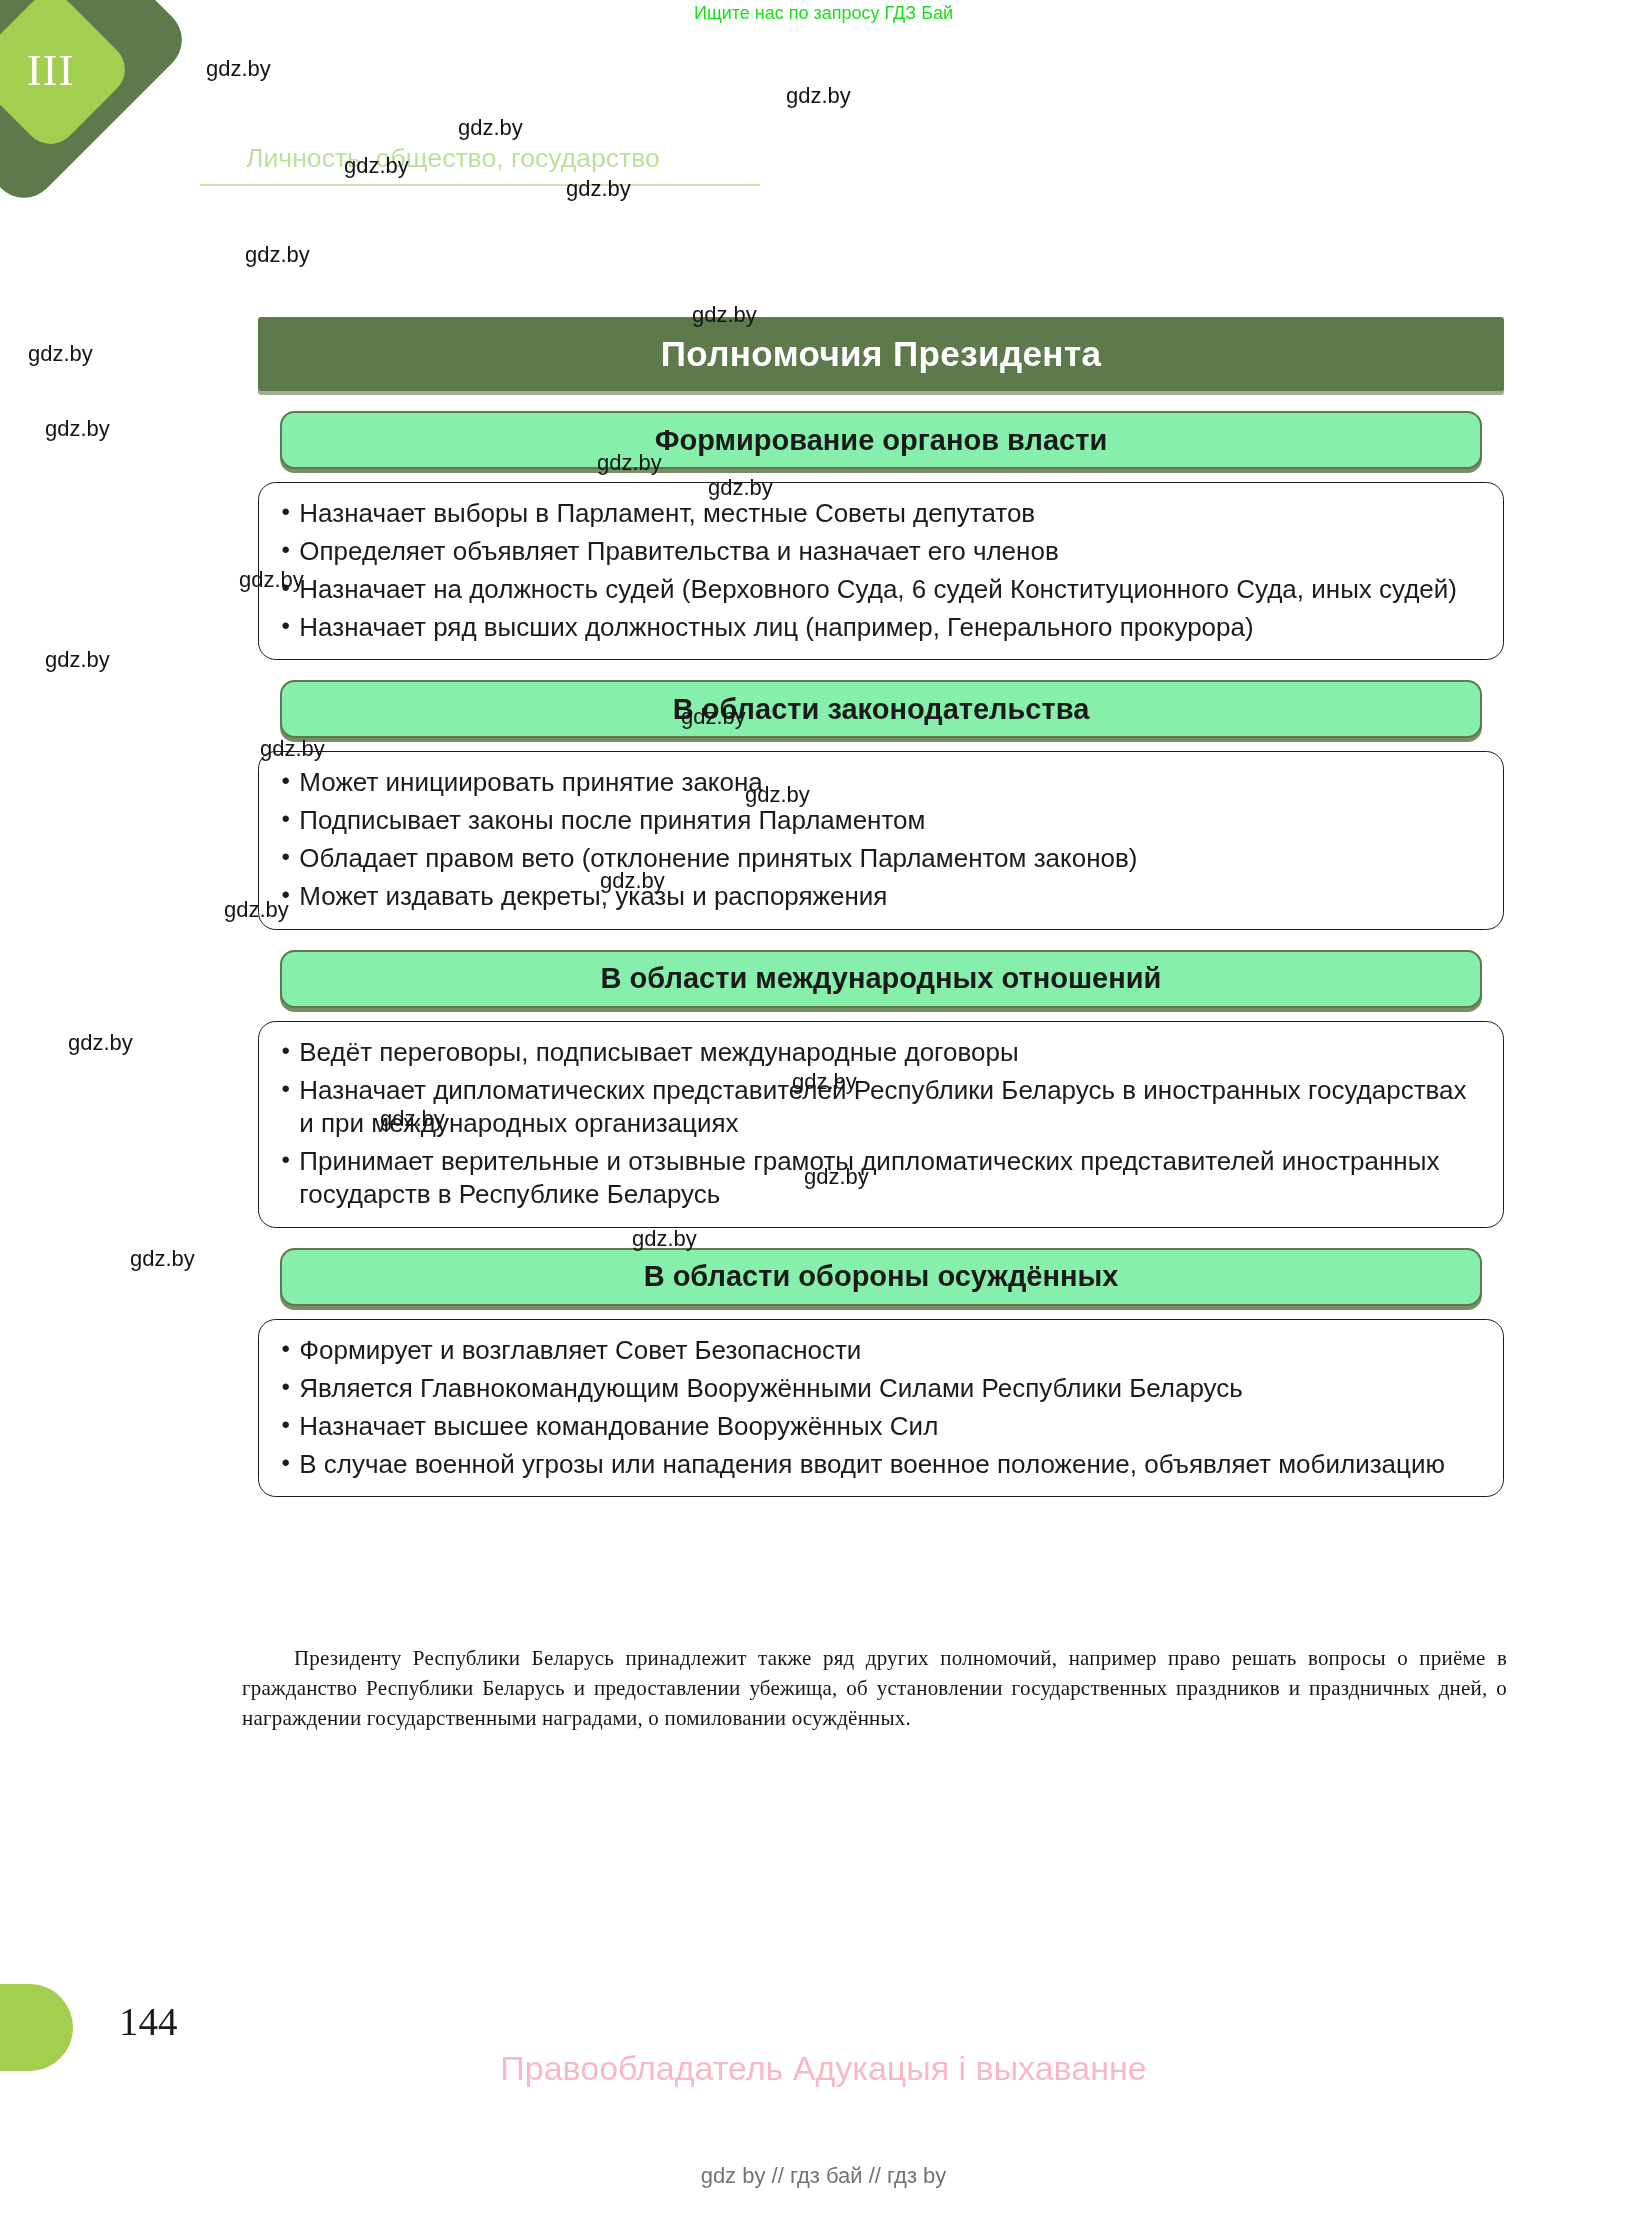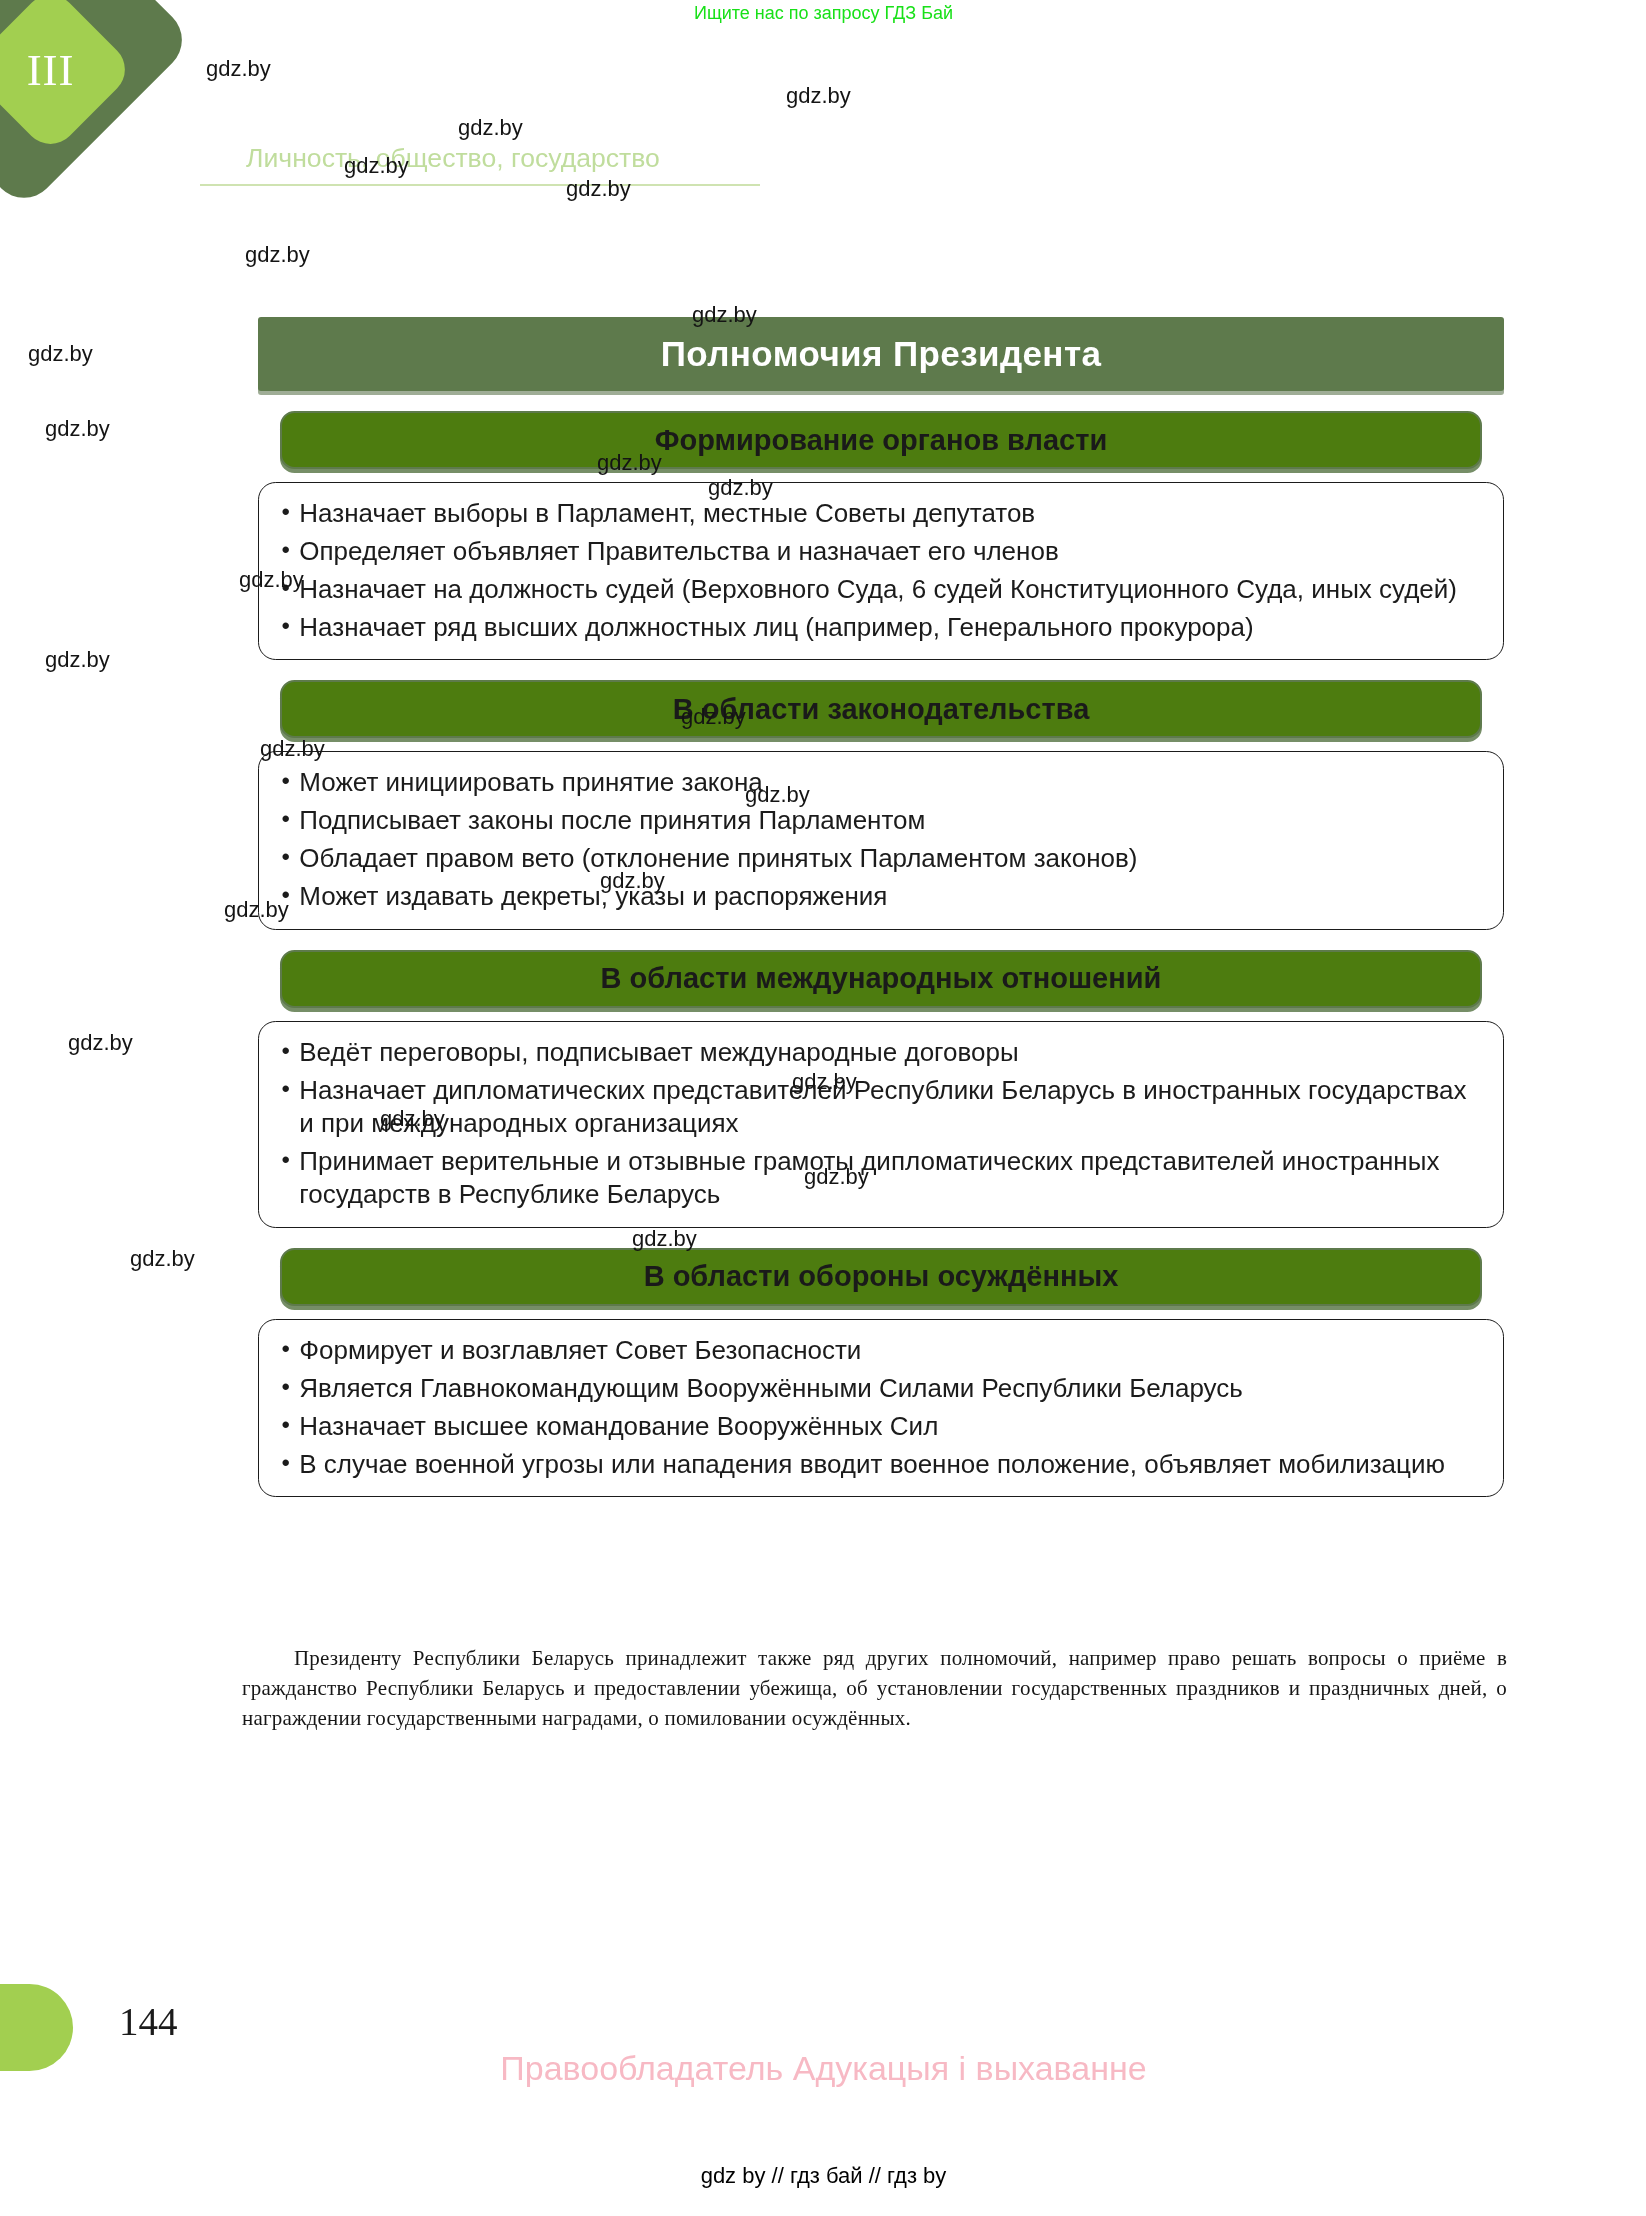--- a/index.html
+++ b/index.html
@@ -139,21 +139,21 @@
     justify-content: center;
     letter-spacing: 0.4px;
     box-shadow: 0 4px 0 0 rgba(80,105,63,0.55);
   }
   .section { margin-top: 20px; }
   .section-head {
     box-sizing: border-box;
     width: 96.5%;
     margin: 0 auto;
     height: 58px;
-    background: #4d7c0f;
+    background: #86efac;
     border: 2.4px solid #5e7a4c;
     border-radius: 14.5px;
     color: #1a1a1a;
     font-size: 29px;
     font-weight: 700;
     display: flex;
     align-items: center;
     justify-content: center;
     box-shadow: 0 4px 0 0 rgba(94,122,76,0.85);
     position: relative;
@@ -229,21 +229,21 @@
     color: #f7b9c4;
     font-size: 34px;
     font-family: "Liberation Sans", sans-serif;
   }
   .footer-links {
     position: absolute;
     left: 0;
     top: 2163px;
     width: 100%;
     text-align: center;
-    color: #000000;
+    color: #737373;
     font-size: 22px;
     font-family: "Liberation Sans", sans-serif;
   }
 
   
   .wm {
     position: absolute;
     color: #141414;
     font-size: 22px;
     font-family: "Liberation Sans", sans-serif;

